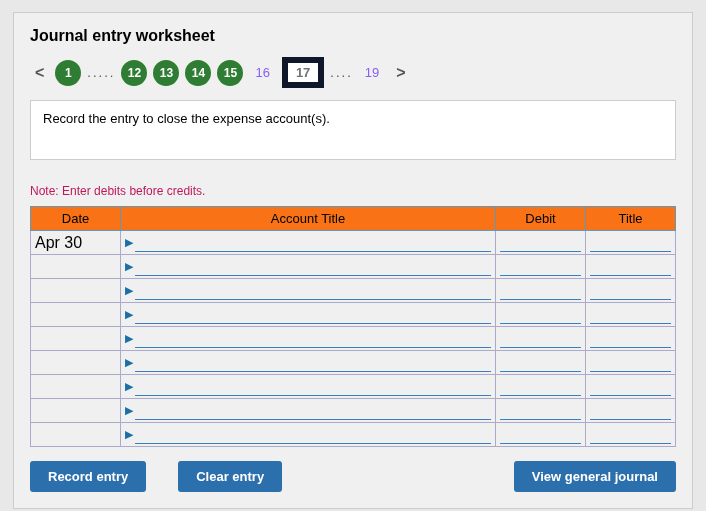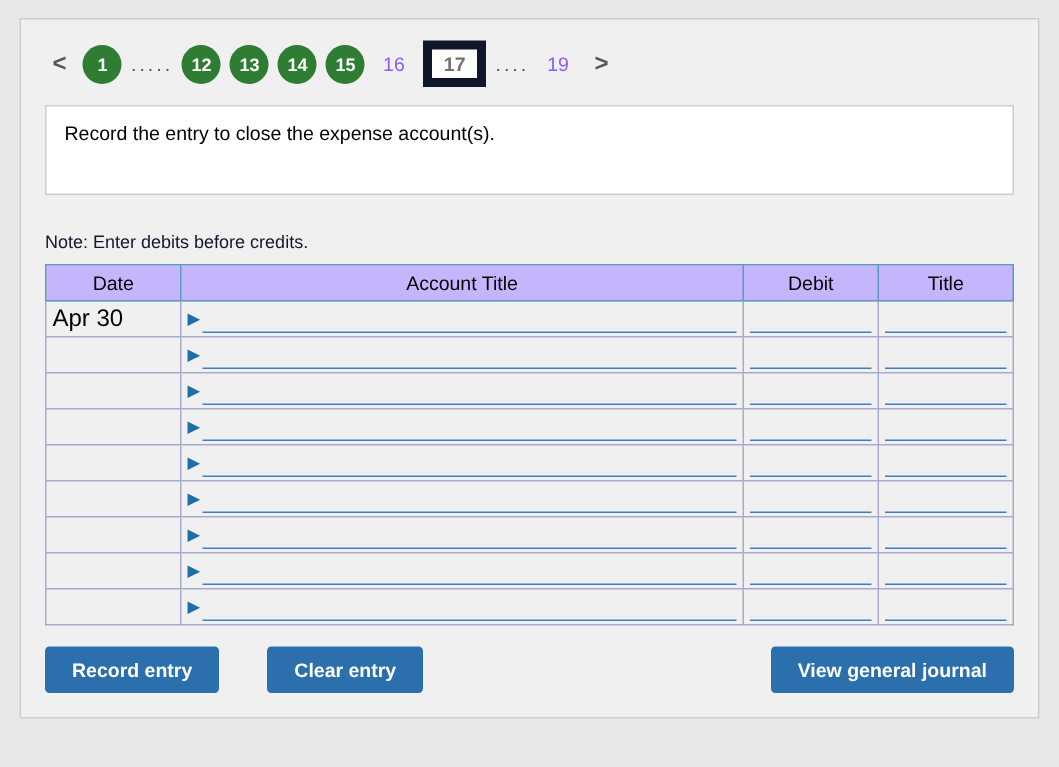--- a/index.html
+++ b/index.html
@@ -75,32 +75,32 @@
     .instruction-box {
       background: #fff;
       border: 1px solid #ccc;
       padding: 10px 12px;
       margin-bottom: 20px;
       min-height: 60px;
       color: #000;
       font-size: 13px;
     }
     .note-text {
-      color: #0f172a;
+      color: #be185d;
       font-size: 12px;
       margin-bottom: 8px;
       margin-top: 24px;
     }
     .journal-table {
       width: 100%;
       border-collapse: collapse;
       margin-bottom: 14px;
     }
     .journal-table th {
-      background: #c4b5fd;
+      background: #f97316;
       border: 1px solid #5a9abf;
       text-align: center;
       padding: 4px 6px;
       font-weight: normal;
       font-size: 13px;
       color: #000;
     }
     .journal-table th.date-col { width: 90px; }
     .journal-table th.account-col { width: auto; }
     .journal-table th.debit-col { width: 90px; }
@@ -162,20 +162,21 @@
       border-radius: 3px;
     }
     .btn-record { margin-right: 32px; }
     .btn-clear { margin-right: auto; text-align: center; }
     .btn-journal { margin-left: auto; }
   </style>
 </head>
 <body>
 
 <div class="container">
+  <div class="page-title">Journal entry worksheet</div>
 
   <div class="tab-nav">
     <span class="nav-arrow">&lt;</span>
     <div class="tab-circle">1</div>
     <span class="tab-dots">.....</span>
     <div class="tab-circle">12</div>
     <div class="tab-circle">13</div>
     <div class="tab-circle">14</div>
     <div class="tab-circle">15</div>
     <span class="tab-plain">16</span>

